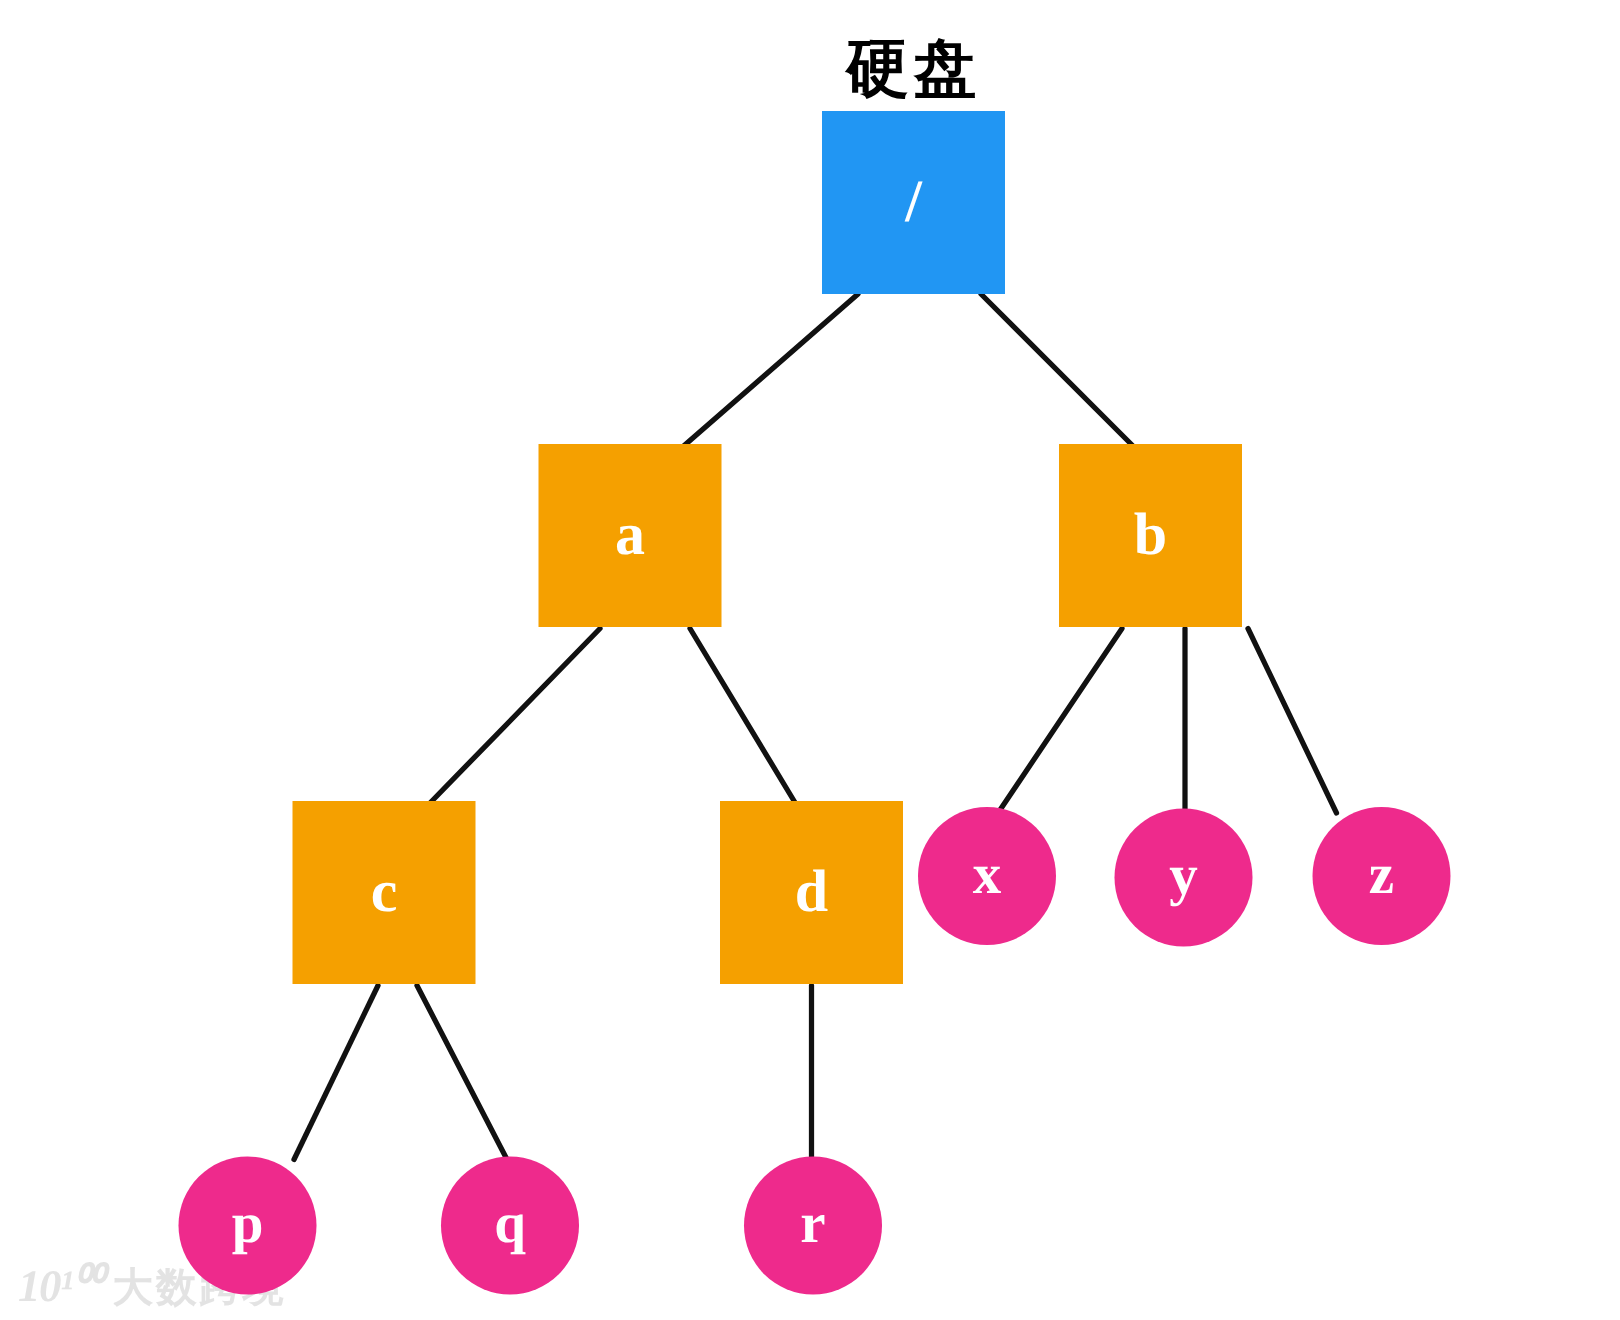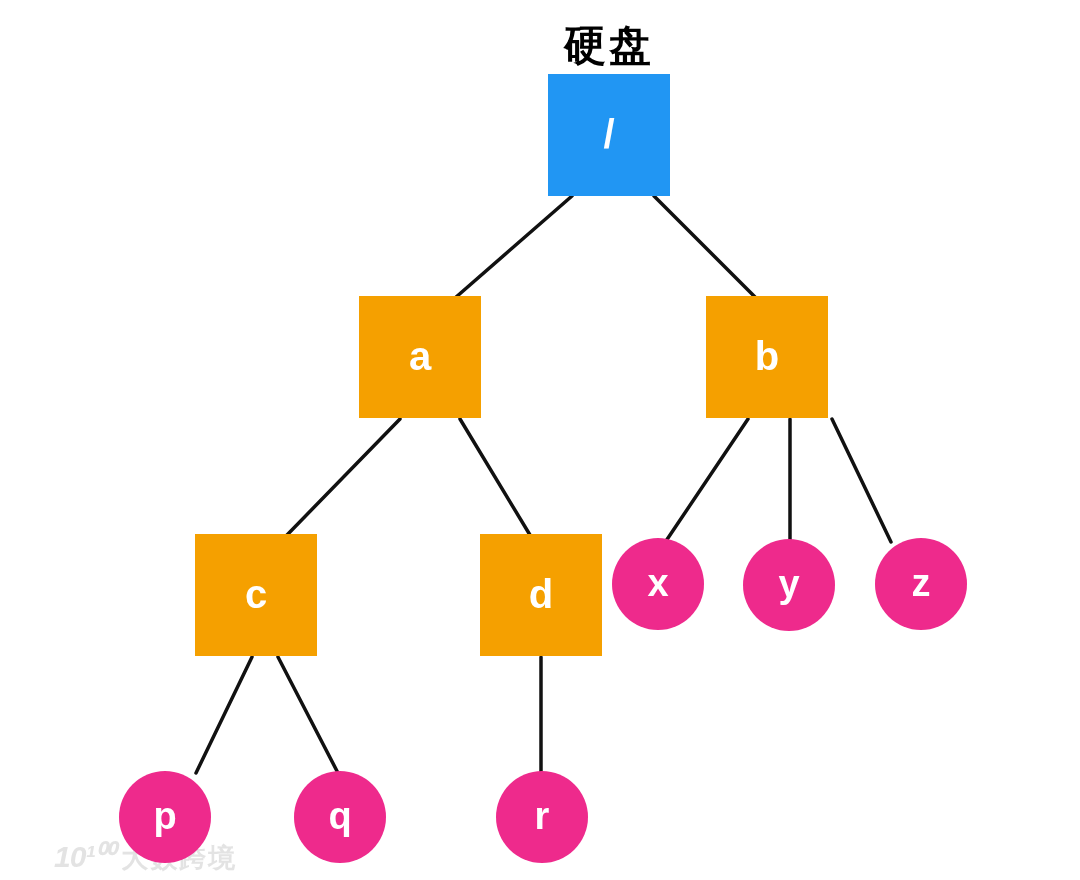--- a/index.html
+++ b/index.html
@@ -6,21 +6,21 @@
     margin: 0;
     padding: 0;
     background: #ffffff;
   }
   .canvas {
     position: relative;
     width: 1080px;
     height: 880px;
     background: #ffffff;
     overflow: hidden;
-    font-family: Liberation Sans, sans-serif;
+    font-family: Liberation Serif, serif;
     text-align: right;
   }
   .edges-layer {
     position: absolute;
     left: 0;
     top: 0;
     width: 1080px;
     height: 880px;
   }
   .diagram-title {
@@ -50,21 +50,20 @@
   .watermark {
     position: absolute;
     left: 12px;
     bottom: 4px;
     display: flex;
     align-items: baseline;
     gap: 8px;
     color: #e2e2e2;
     opacity: 0.95;
     font-weight: 700;
-    margin-left: 42px;
   }
   .watermark .logo {
     font-size: 30px;
     font-style: italic;
     letter-spacing: -1px;
   }
   .watermark .brand {
     font-size: 27px;
     letter-spacing: 2px;
   }

